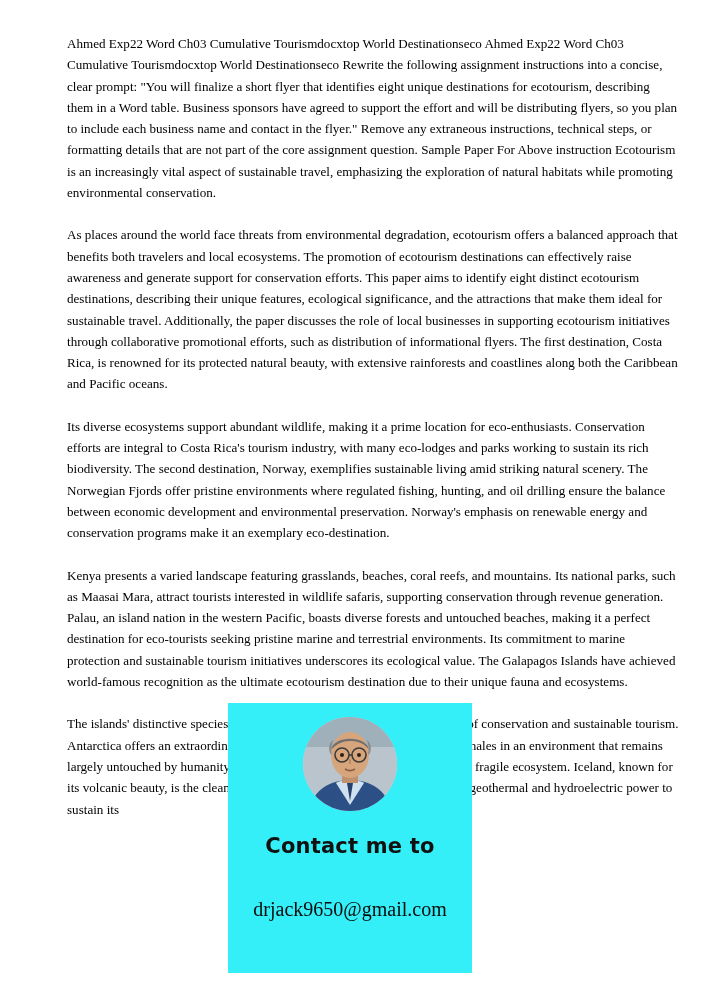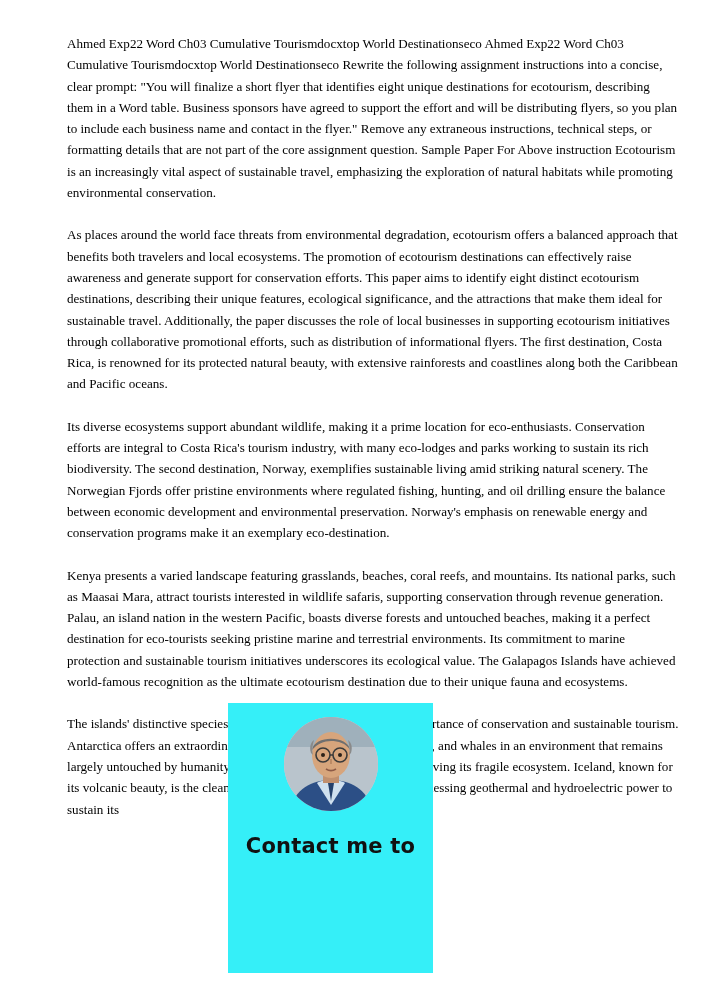--- a/index.html
+++ b/index.html
@@ -31,21 +31,21 @@
     text-align: left;
   }
   .doc-body p {
     margin: 0 0 21px 0;
   }
   
   .overlay-card {
     position: absolute;
     left: 228px;
     top: 703px;
-    width: 205px;
+    width: 244px;
     height: 270px;
     background: #3bf0f7;
     background: #35eff8;
     z-index: 50;
     text-align: center;
     overflow: hidden;
   }
   .avatar {
     position: absolute;
     left: 50%;
@@ -116,13 +116,14 @@
       <line x1="46" y1="38" x2="49" y2="38" stroke="#3a3a3a" stroke-width="1.6"></line>
 
       <circle cx="39" cy="38" r="2" fill="#2a2018"></circle>
       <circle cx="56" cy="38" r="2" fill="#2a2018"></circle>
 
       <path d="M47 42 L47 47" stroke="#b07f5c" stroke-width="1.4" fill="none"></path>
       <path d="M42 52 C45 54 49 54 52 52" stroke="#8d5a46" stroke-width="1.6" fill="none"></path>
     </svg>
   </div>
   <div class="overlay-line1">Contact me to</div>
+  <div class="overlay-email">drjack9650@gmail.com</div>
 </div>
 
 </body></html>

